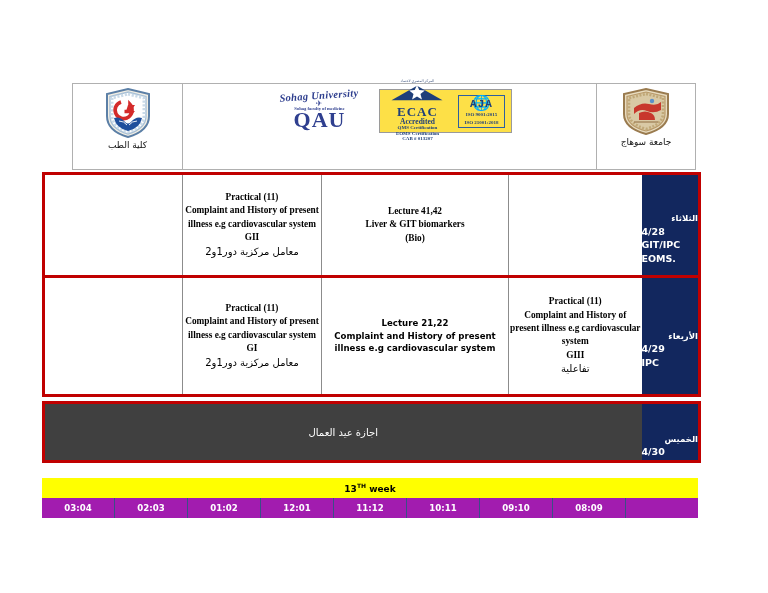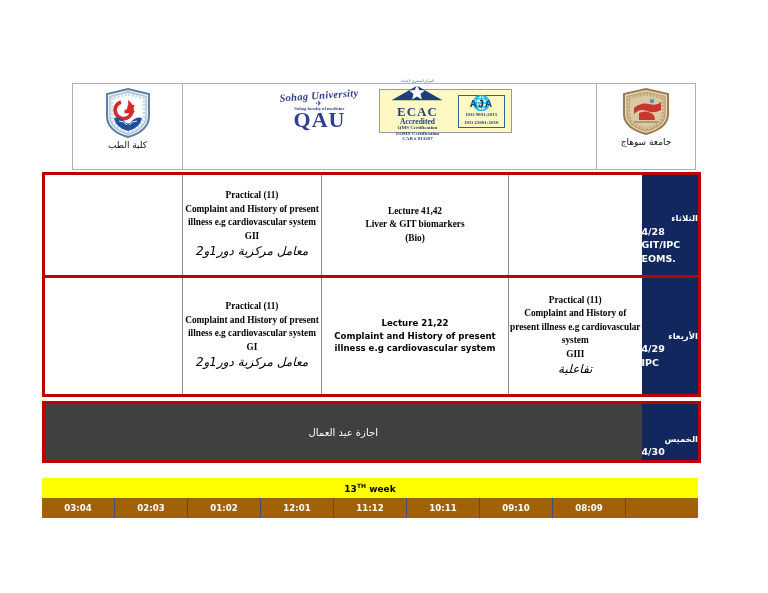--- a/index.html
+++ b/index.html
@@ -125,21 +125,21 @@
 
   .cert-box {
     border: 1px solid #9a9a9a;
     display: flex;
     align-items: center;
     justify-content: center;
     gap: 10px;
     padding: 2px 6px;
     height: 44px;
     box-sizing: border-box;
-    background: #fef9c3;
+    background: #fde047;
   }
   .ecac {
     text-align: center;
     line-height: 1.05;
   }
   .ecac-ar {
     font-size: 3.6px;
     color: #4a5f86;
     display: block;
     direction: rtl;
@@ -246,25 +246,24 @@
     padding: 5px 4px;
     box-sizing: border-box;
   }
   .cell.sans {
     font-family: "DejaVu Sans", sans-serif;
     font-size: 8.6px;
     line-height: 1.5;
   }
   .cell .ar {
     font-family: "DejaVu Sans", sans-serif;
-    font-size: 12px;
+    font-size: 10px;
     font-weight: normal;
     direction: rtl;
     display: block;
-    font-style: italic;
   }
   .cell.blank { border-right: 1px solid #8c8c8c; }
   .cell.nolineright { border-right: none; }
 
   .day {
     width: 58px;
     background: #12275e;
     color: #ffffff;
     font-family: "DejaVu Sans", sans-serif;
     font-size: 9.5px;
@@ -315,21 +314,21 @@
     color: #000;
   }
   .weekbar-label sup { font-size: 6px; }
 
   .timebar {
     position: absolute;
     left: 42px;
     top: 498px;
     width: 656px;
     height: 20px;
-    background: #a16207;
+    background: #a21caf;
     display: flex;
     box-sizing: border-box;
   }
   .slot {
     flex: 1;
     display: flex;
     align-items: center;
     justify-content: center;
     font-family: "DejaVu Sans", sans-serif;
     font-size: 8.6px;

